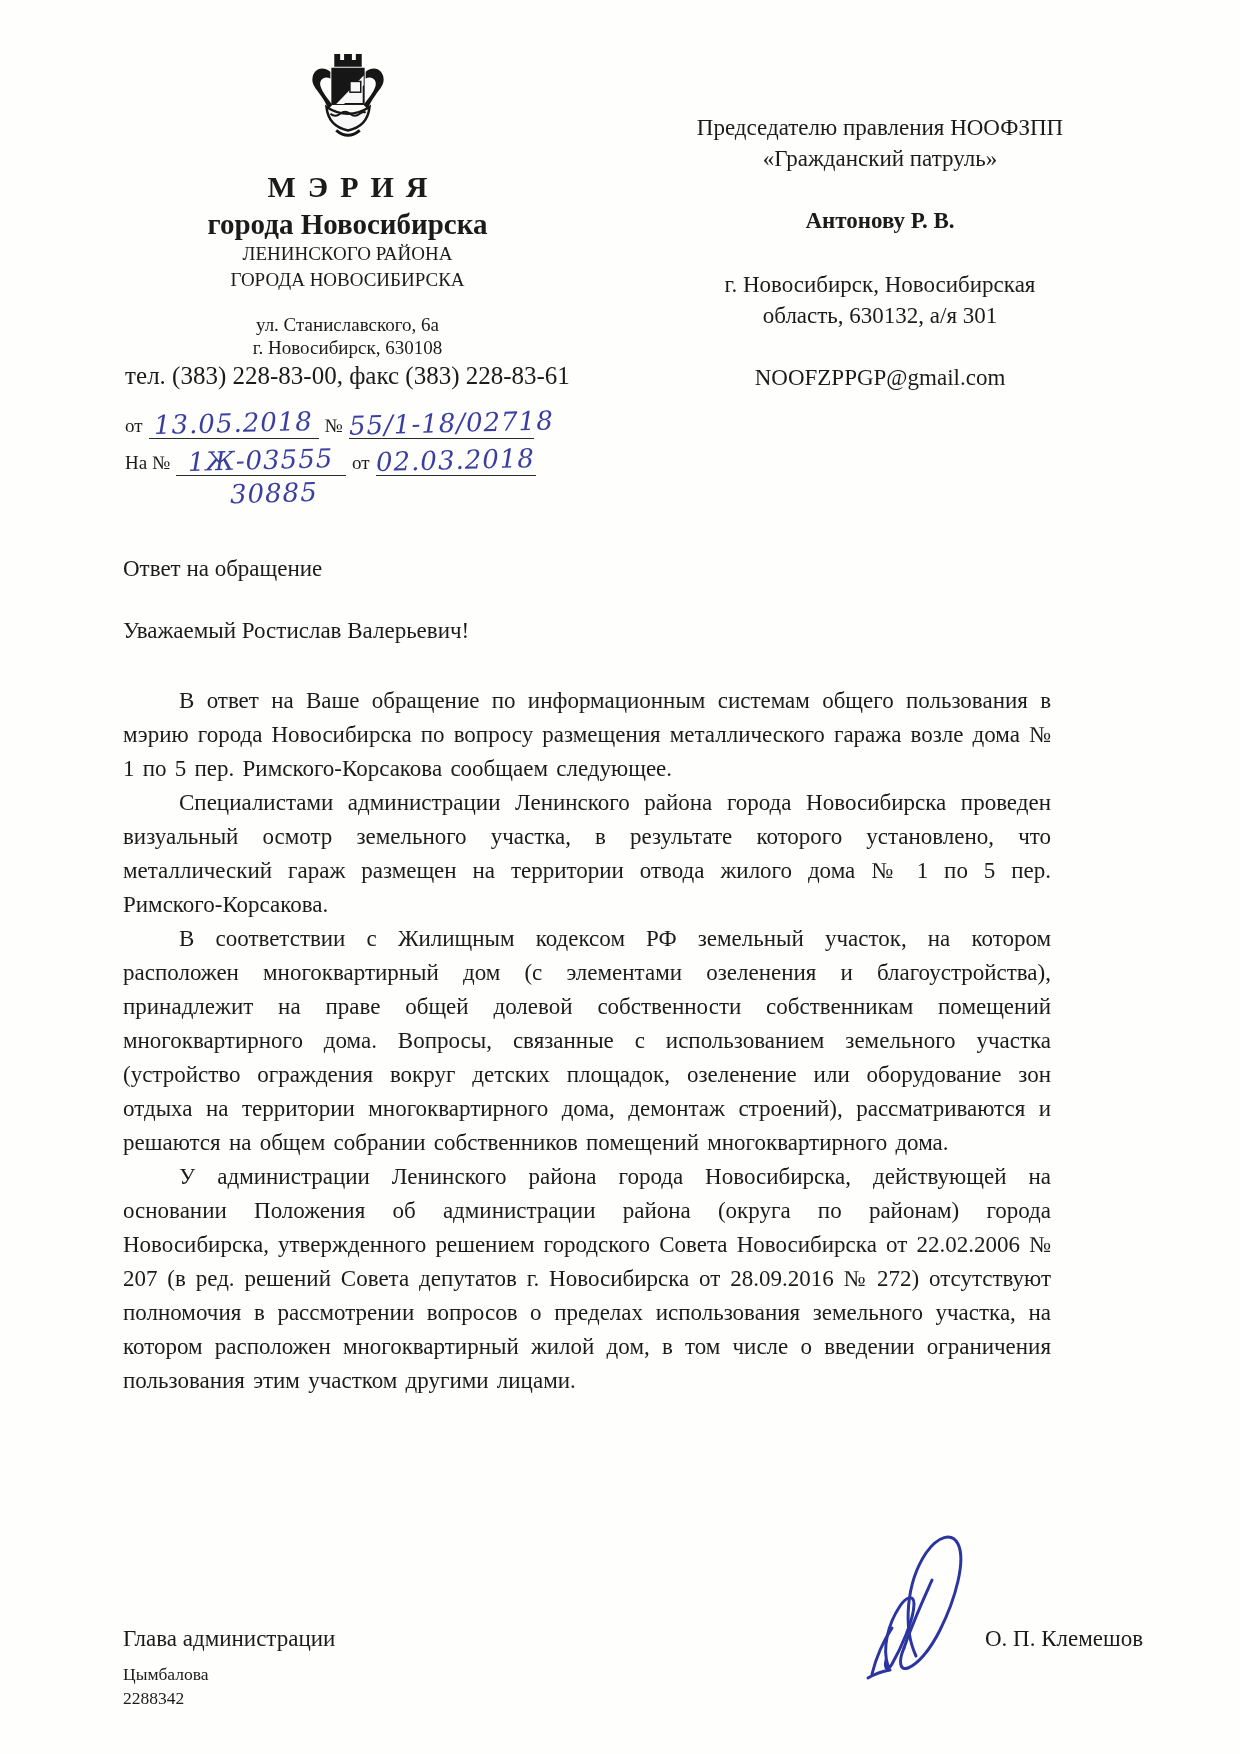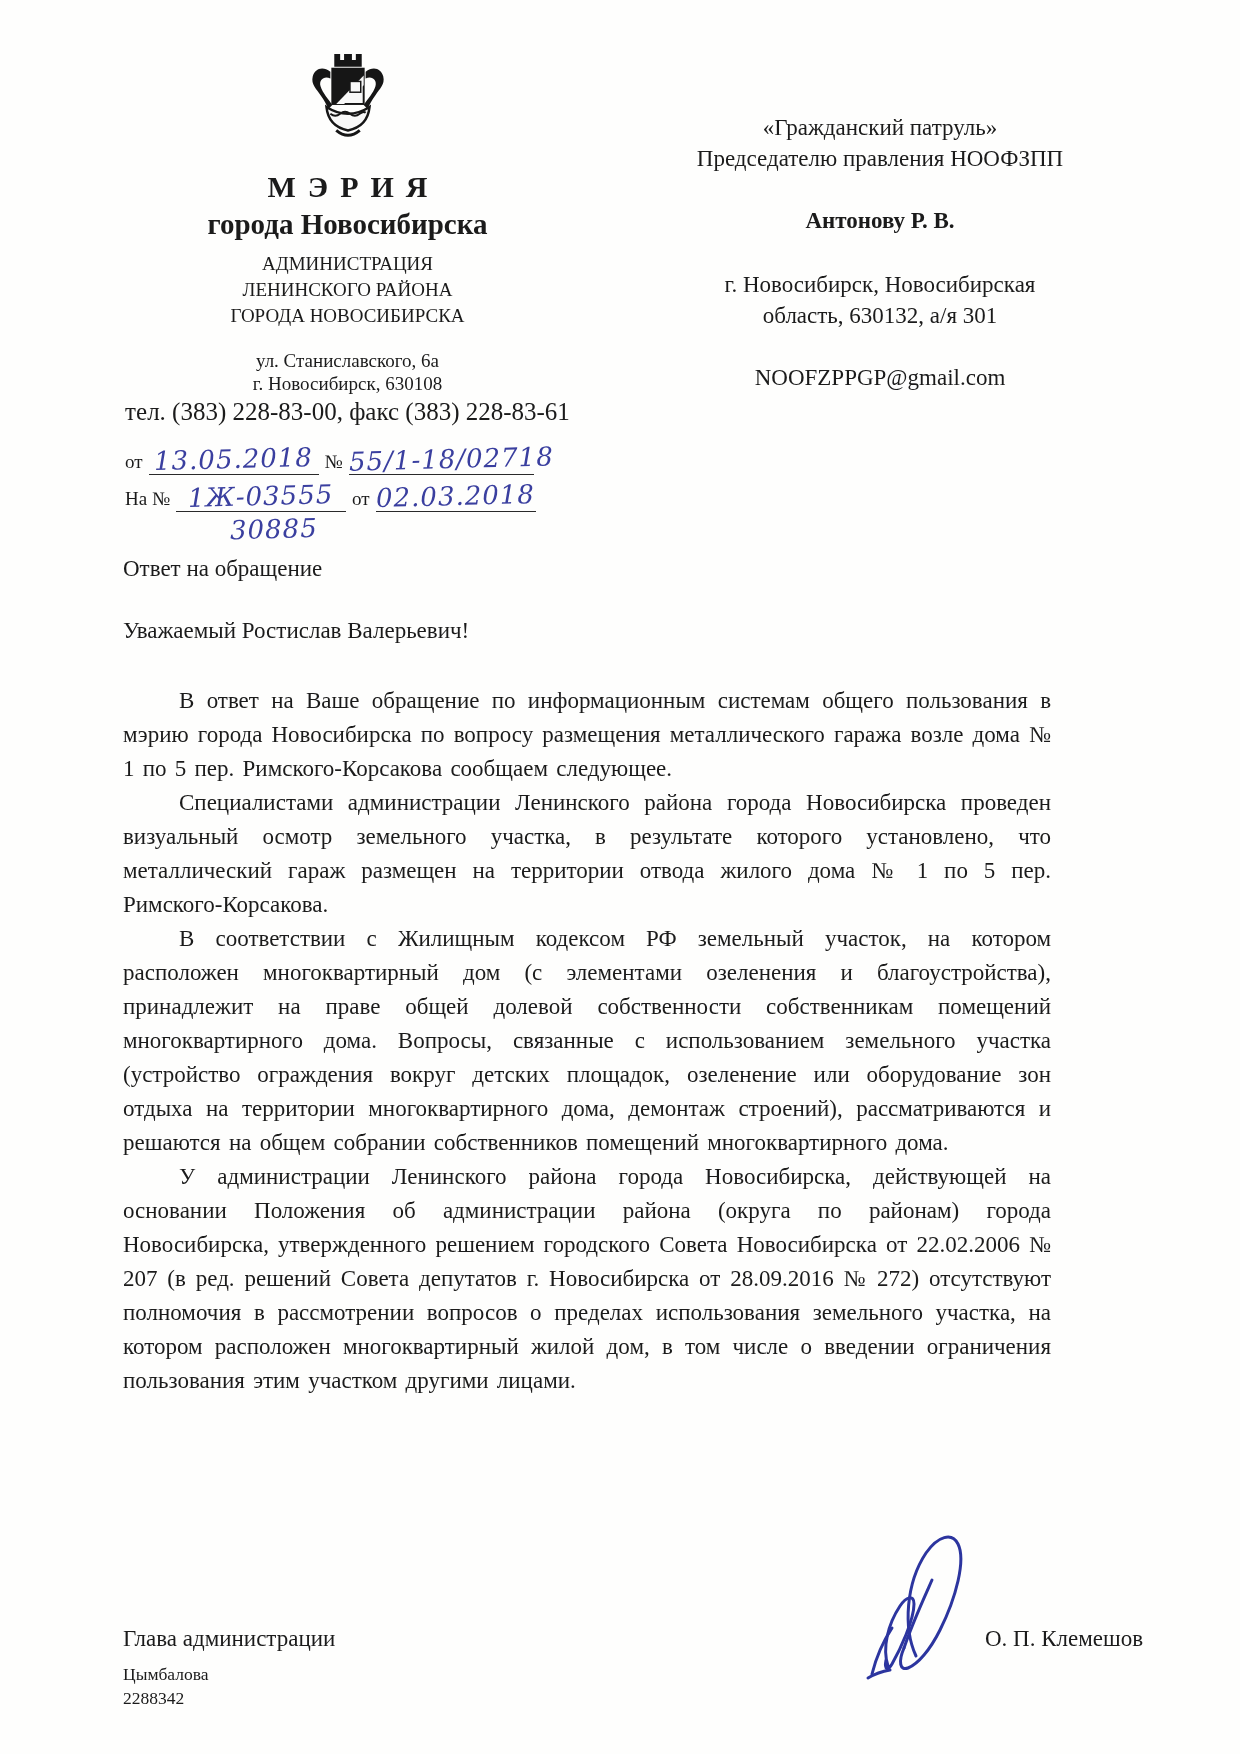--- a/index.html
+++ b/index.html
@@ -93,21 +93,20 @@
 
       <path d="M68,20 C76,14 84,17 86,25 C88,33 82,38 78,44 C74,49 72,54 70,58 L66,54 C70,48 76,42 78,35 C80,28 74,24 68,27 Z" fill="#161616"></path>
 
       <path d="M28,56 Q50,70 72,56 Q70,76 50,80 Q30,76 28,56 Z" fill="#f8f8f8" stroke="#161616" stroke-width="2.5"></path>
       <path d="M32,63 q5,4 10,0 q5,-4 10,0 q5,4 10,0 q4,-3 6,-1" fill="none" stroke="#161616" stroke-width="2"></path>
       <path d="M38,80 Q50,90 62,80" fill="none" stroke="#161616" stroke-width="3"></path>
     </svg>
 
     <div class="org1">МЭРИЯ</div>
     <div class="org2">города Новосибирска</div>
-    <div class="org-caps org-caps-first">АДМИНИСТРАЦИЯ</div>
     <div class="org-caps">ЛЕНИНСКОГО РАЙОНА</div>
     <div class="org-caps">ГОРОДА НОВОСИБИРСКА</div>
 
     <div class="addr addr-first">ул. Станиславского, 6а</div>
     <div class="addr">г. Новосибирск, 630108</div>
     <div class="phone">тел. (383) 228-83-00, факс (383) 228-83-61</div>
 
     <div class="ref">
       <div class="ref-row">
         <span class="lbl">от</span><span class="blank b1"><span class="hw">13.05.2018</span></span><span class="lbl">№</span><span class="blank b2"><span class="hw">55/1-18/02718</span></span>
@@ -115,22 +114,22 @@
       <div class="ref-row">
         <span class="lbl">На №</span><span class="blank b3"><span class="hw">1Ж-03555</span></span><span class="lbl">от</span><span class="blank b4"><span class="hw">02.03.2018</span></span>
       </div>
       <div class="hw-extra">
         <span class="hw">30885</span>
       </div>
     </div>
   </div>
 
   <div class="recipient">
+    <div>Председателю правления НООФЗПП</div>
     <div>«Гражданский патруль»</div>
-    <div>Председателю правления НООФЗПП</div>
     <div class="name">Антонову Р. В.</div>
     <div class="raddr">г. Новосибирск, Новосибирская</div>
     <div>область, 630132, а/я 301</div>
     <div class="email">NOOFZPPGP@gmail.com</div>
   </div>
 
   <div class="subject">Ответ на обращение</div>
   <div class="salutation">Уважаемый Ростислав Валерьевич!</div>
 
   <div class="body-text">

